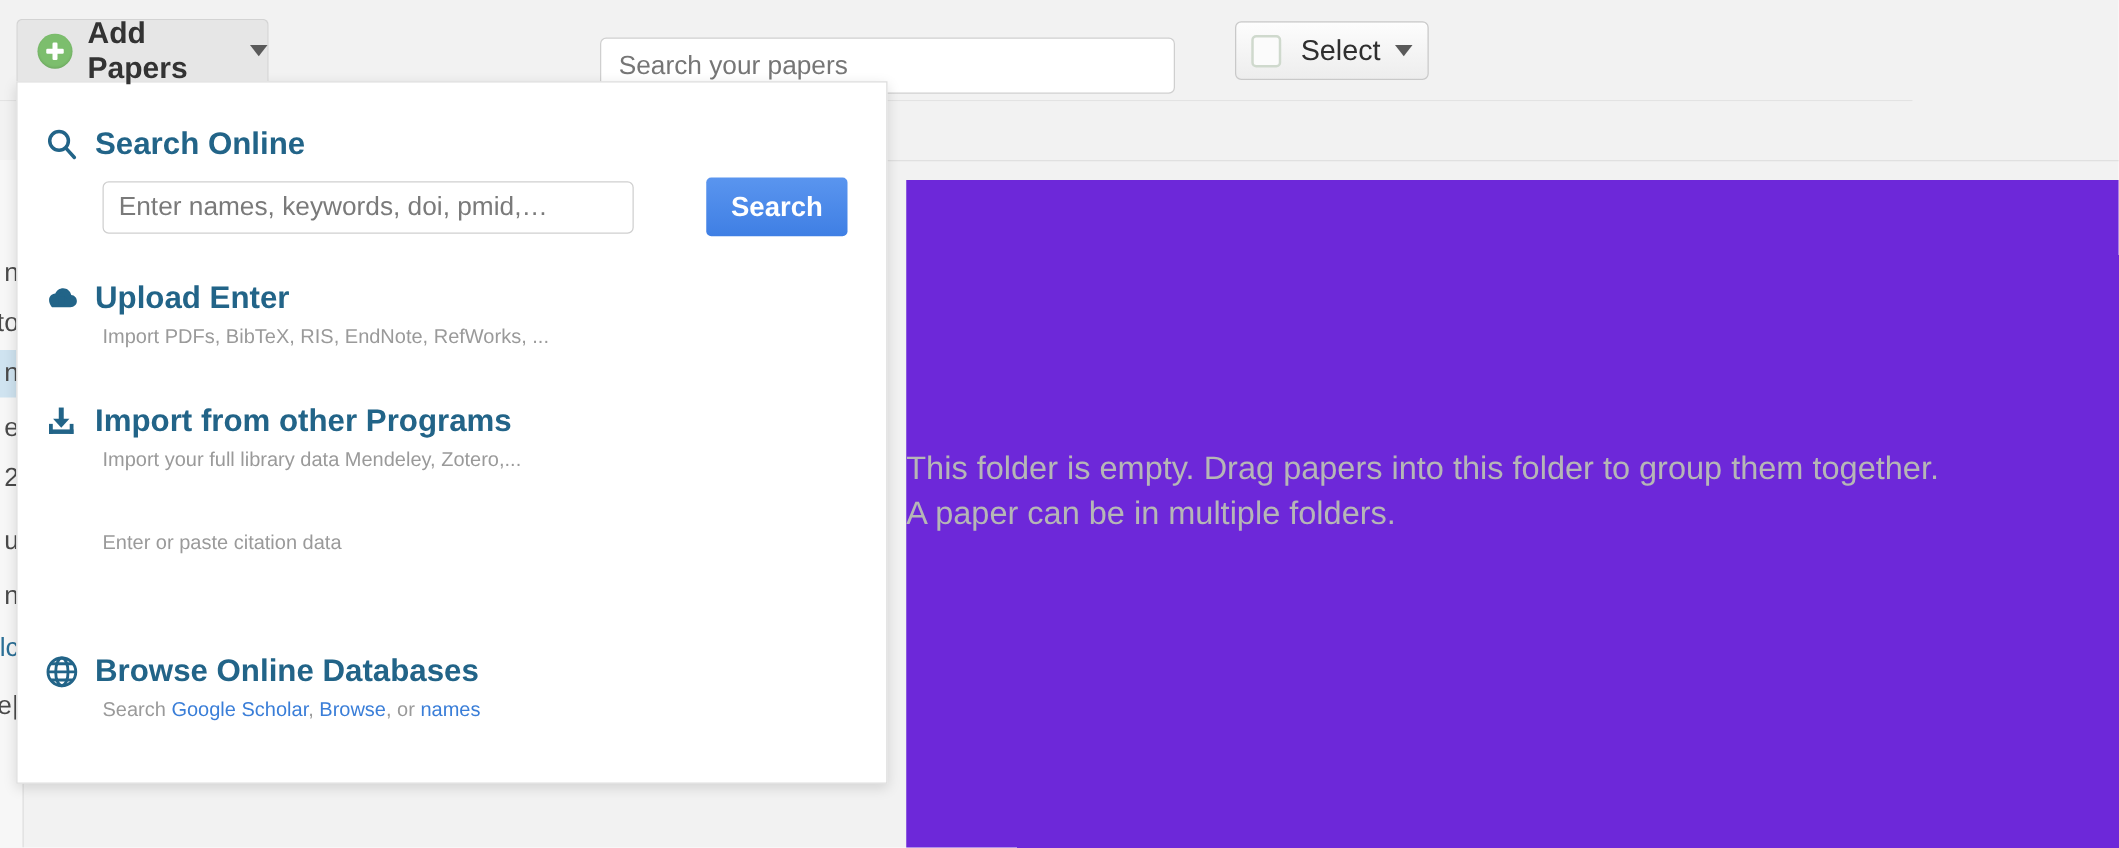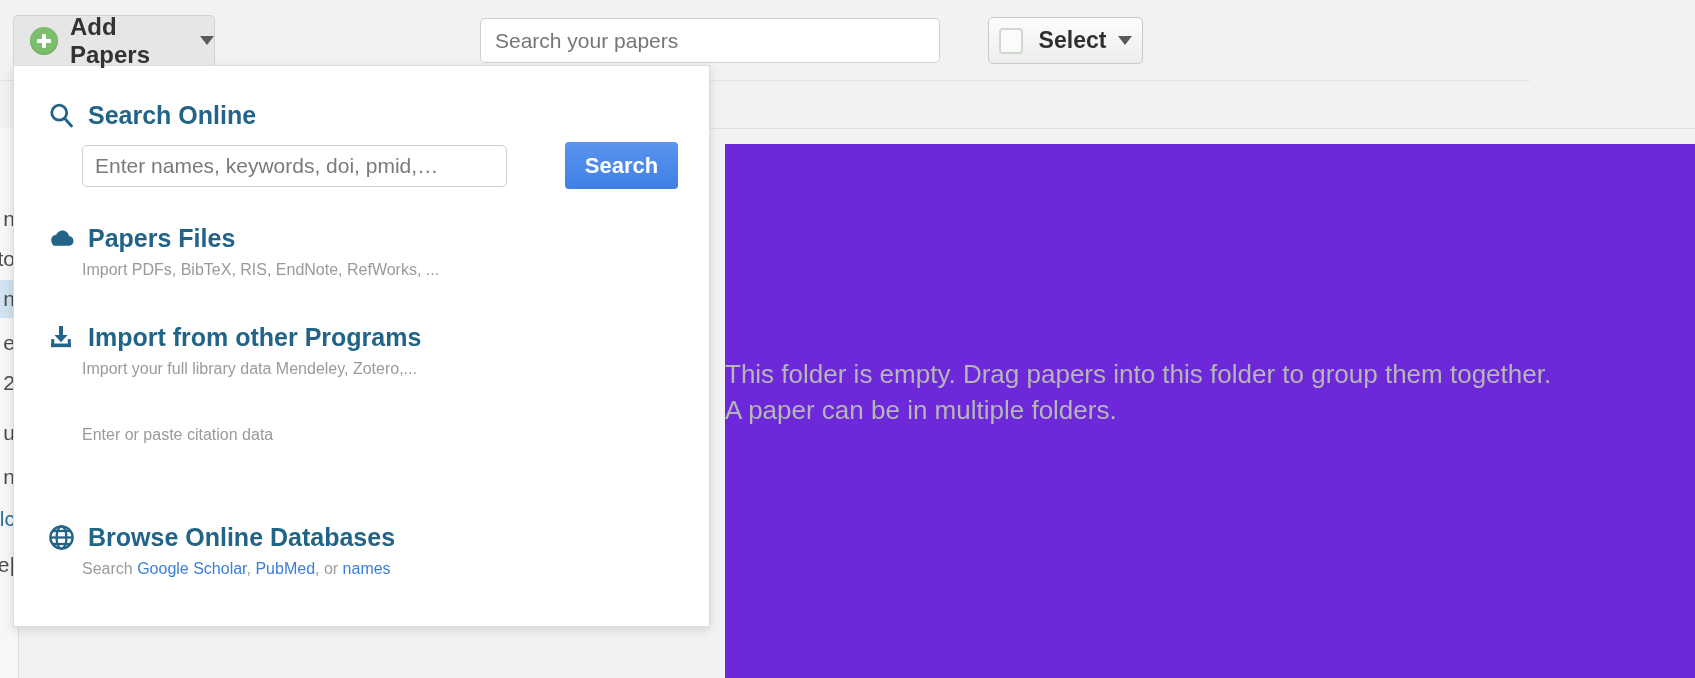--- a/index.html
+++ b/index.html
@@ -83,21 +83,21 @@
     margin-left: 12px;
     width: 0; height: 0;
     border-left: 7px solid transparent;
     border-right: 7px solid transparent;
     border-top: 9px solid #5a5a5a;
   }
 
   .papers-search {
     position: absolute;
     left: 480px;
-    top: 18px;
+    top: 30px;
     width: 460px;
     height: 45px;
     box-sizing: border-box;
     background: #ffffff;
     border: 1px solid #cfcfcf;
     border-radius: 5px;
     padding: 0 14px;
     font-size: 21px;
     color: #555555;
     font-family: "Liberation Sans", sans-serif;
@@ -124,21 +124,21 @@
     width: 20px;
     height: 22px;
     border: 2px solid #cfd9cd;
     border-radius: 4px;
     background: #fbfbfb;
     flex: 0 0 auto;
   }
   .select-label {
     margin-left: 16px;
     font-size: 23px;
-    font-weight: bold;
+    font-weight: normal;
     color: #2f2f2f;
   }
   .select-caret {
     margin-left: 12px;
     width: 0; height: 0;
     border-left: 7px solid transparent;
     border-right: 7px solid transparent;
     border-top: 9px solid #5a5a5a;
   }
 
@@ -212,21 +212,21 @@
     box-shadow: 0 3px 10px rgba(0,0,0,0.13);
     z-index: 50;
     box-sizing: border-box;
   }
 
   .dd-item { position: absolute; left: 0; width: 697px; }
 
   .dd-head {
     display: flex;
     align-items: center;
-    padding-left: 30px;
+    padding-left: 18px;
     cursor: pointer;
     text-align: right;
   }
   .dd-ico {
     width: 34px;
     height: 34px;
     flex: 0 0 auto;
     display: flex;
     align-items: center;
     justify-content: center;
@@ -348,21 +348,21 @@
 
     <div class="dd-item" style="top:155px">
       <div class="dd-head">
         <span class="dd-ico">
           <svg width="30" height="30" viewBox="0 0 24 24" fill="#226488">
             <path d="M6.2 18.2h11.6c2.6 0 4.2-1.7 4.2-3.9 0-2.1-1.5-3.7-3.6-3.9-.5-2.6-2.6-4.4-5.2-4.4-2.3 0-4.2 1.4-5 3.4-2.3.2-4 1.9-4 4.2 0 2.6 1.8 4.6 2 4.6z"></path>
             <path d="M12 8.4l4 4.6H8z"></path>
             <rect x="10.2" y="11.6" width="3.6" height="4.6"></rect>
           </svg>
         </span>
-        <span class="dd-title">Papers Files</span>
+        <span class="dd-title">Upload Enter</span>
       </div>
       <div class="dd-sub">Import PDFs, BibTeX, RIS, EndNote, RefWorks, ...</div>
     </div>
 
     <div class="dd-item" style="top:254px">
       <div class="dd-head">
         <span class="dd-ico">
           <svg width="28" height="28" viewBox="0 0 24 24" fill="#226488">
             <rect x="10.3" y="2.6" width="3.4" height="9"></rect>
             <path d="M12 16.4l5.6-6.2H6.4z"></path>
@@ -387,18 +387,18 @@
             <circle cx="12" cy="12" r="9.2"></circle>
             <ellipse cx="12" cy="12" rx="4.1" ry="9.2"></ellipse>
             <line x1="2.9" y1="12" x2="21.1" y2="12"></line>
             <line x1="4.4" y1="6.6" x2="19.6" y2="6.6"></line>
             <line x1="4.4" y1="17.4" x2="19.6" y2="17.4"></line>
           </svg>
         </span>
         <span class="dd-title">Browse Online Databases</span>
       </div>
       <div class="dd-sub">
-        <span>Search </span><a href="#">Google Scholar</a><span>, </span><a href="#">PubMed</a><span>, or </span><a href="#">names</a>
+        <span>Search </span><a href="#">Google Scholar</a><span>, </span><a href="#">Browse</a><span>, or </span><a href="#">names</a>
       </div>
     </div>
 
   </div>
 </div>
 
 </body></html>

